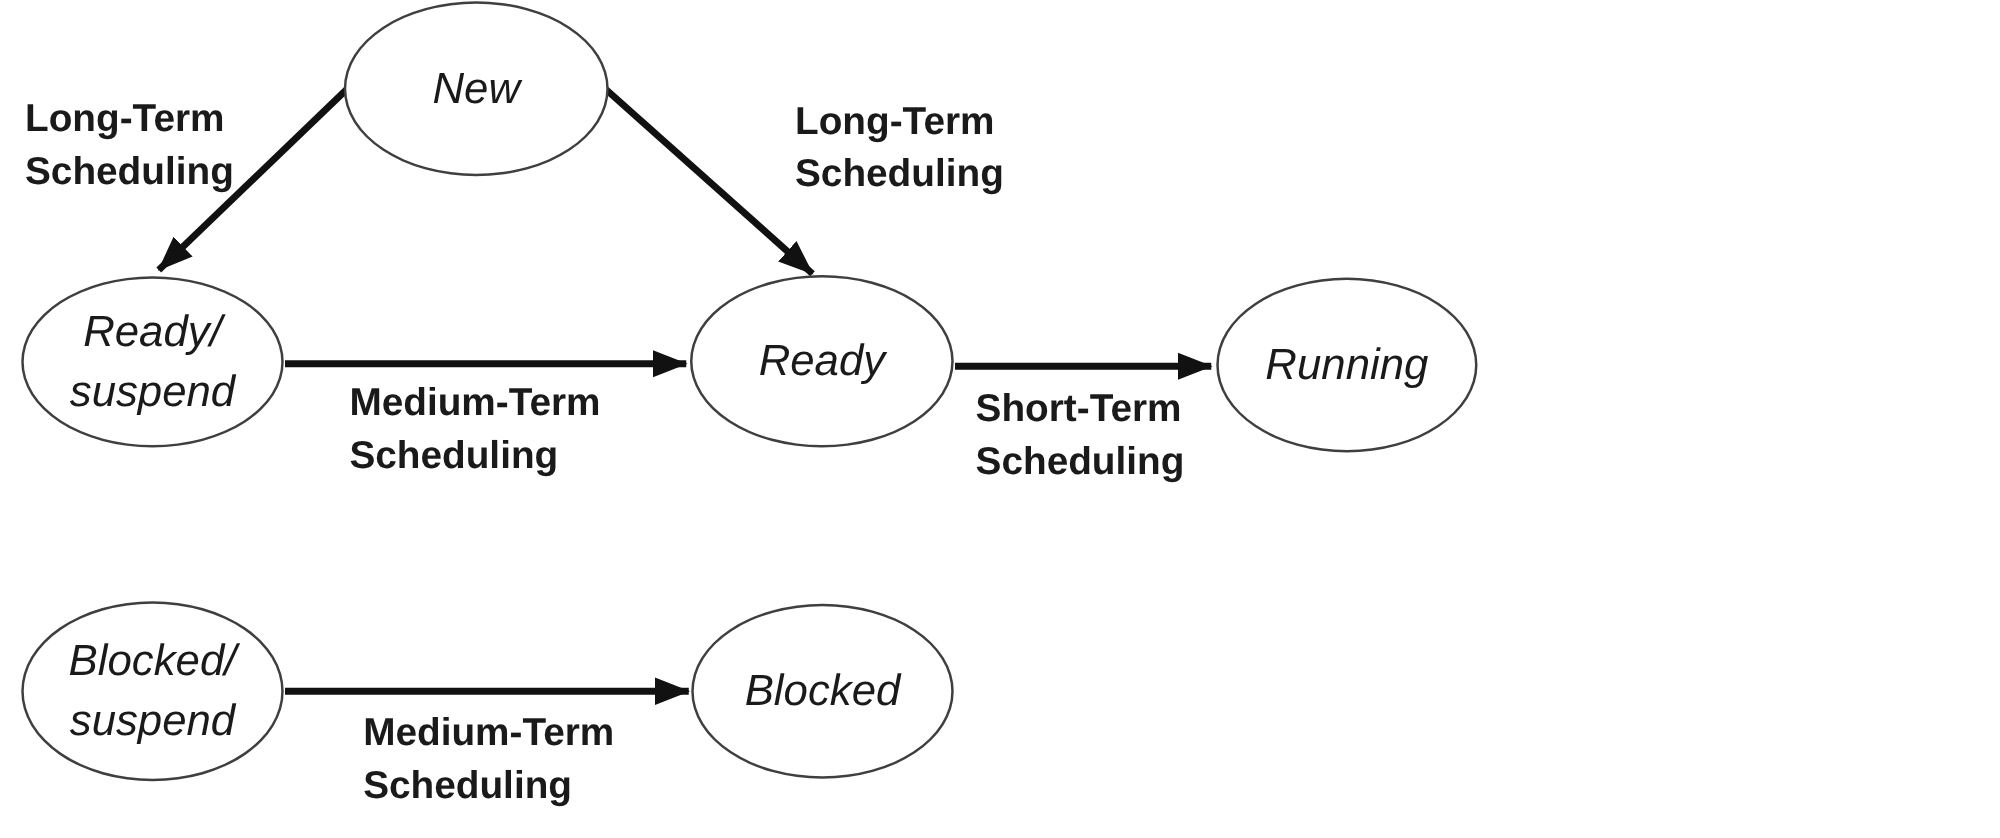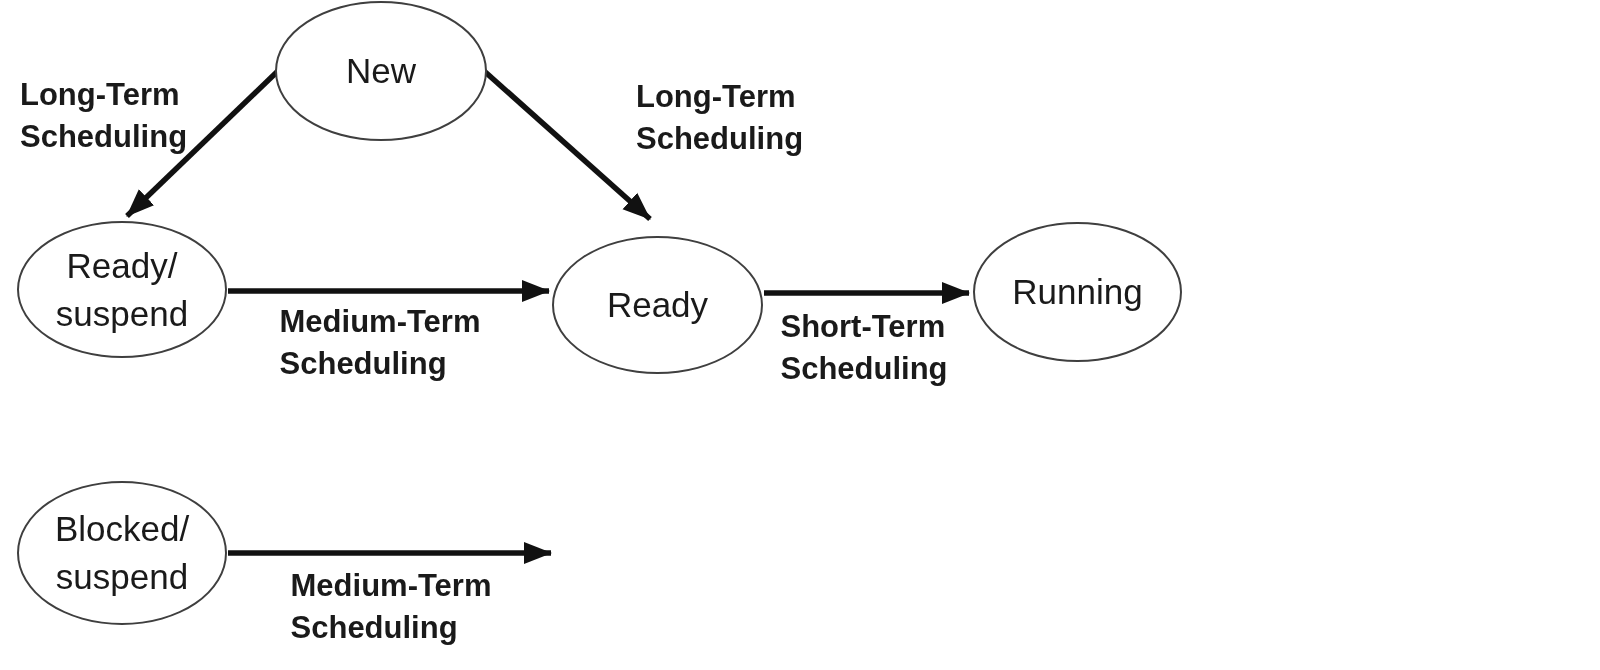--- a/index.html
+++ b/index.html
@@ -25,20 +25,21 @@
     background:var(--bg);
     display:flex;align-items:center;justify-content:center;
     box-sizing:border-box;
   }
   .node .label{
     font-size:35px;
     line-height:48px;
     text-align:center;
     white-space:pre-line;
     color:var(--text);
+    font-style:italic;
   }
   .edge-label{
     position:absolute;
     font-size:31px;
     line-height:42px;
     white-space:pre-line;
     color:var(--text);
     font-weight:bold;
   }
   .edge-label.centered{transform:translateX(-50%);text-align:left;}
@@ -64,34 +65,37 @@
 
   <div class="node" style="left:275px;top:1px;width:212px;height:140px;">
     <span class="label">New</span>
   </div>
 
   <div class="node" style="left:17px;top:221px;width:210px;height:137px;">
     <span class="label">Ready/
 suspend</span>
   </div>
 
-  <div class="node" style="left:552px;top:236px;width:211px;height:138px;align-items:center;">
+  <div class="node" style="left:552px;top:220px;width:211px;height:138px;align-items:center;">
     <span class="label">Ready</span>
   </div>
 
   <div class="node" style="left:973px;top:222px;width:209px;height:140px;">
     <span class="label">Running</span>
   </div>
 
 
   <div class="node" style="left:17px;top:481px;width:210px;height:144px;">
     <span class="label">Blocked/
 suspend</span>
   </div>
 
+  <div class="node" style="left:553px;top:483px;width:210px;height:140px;">
+    <span class="label">Blocked</span>
+  </div>
 
   <div class="edge-label left-aligned" style="left:20px;top:74px;">Long-Term
 Scheduling</div>
 
   <div class="edge-label left-aligned" style="left:636px;top:76px;">Long-Term
 Scheduling</div>
 
   <div class="edge-label centered" style="left:380px;top:301px;">Medium-Term
 Scheduling</div>
 

